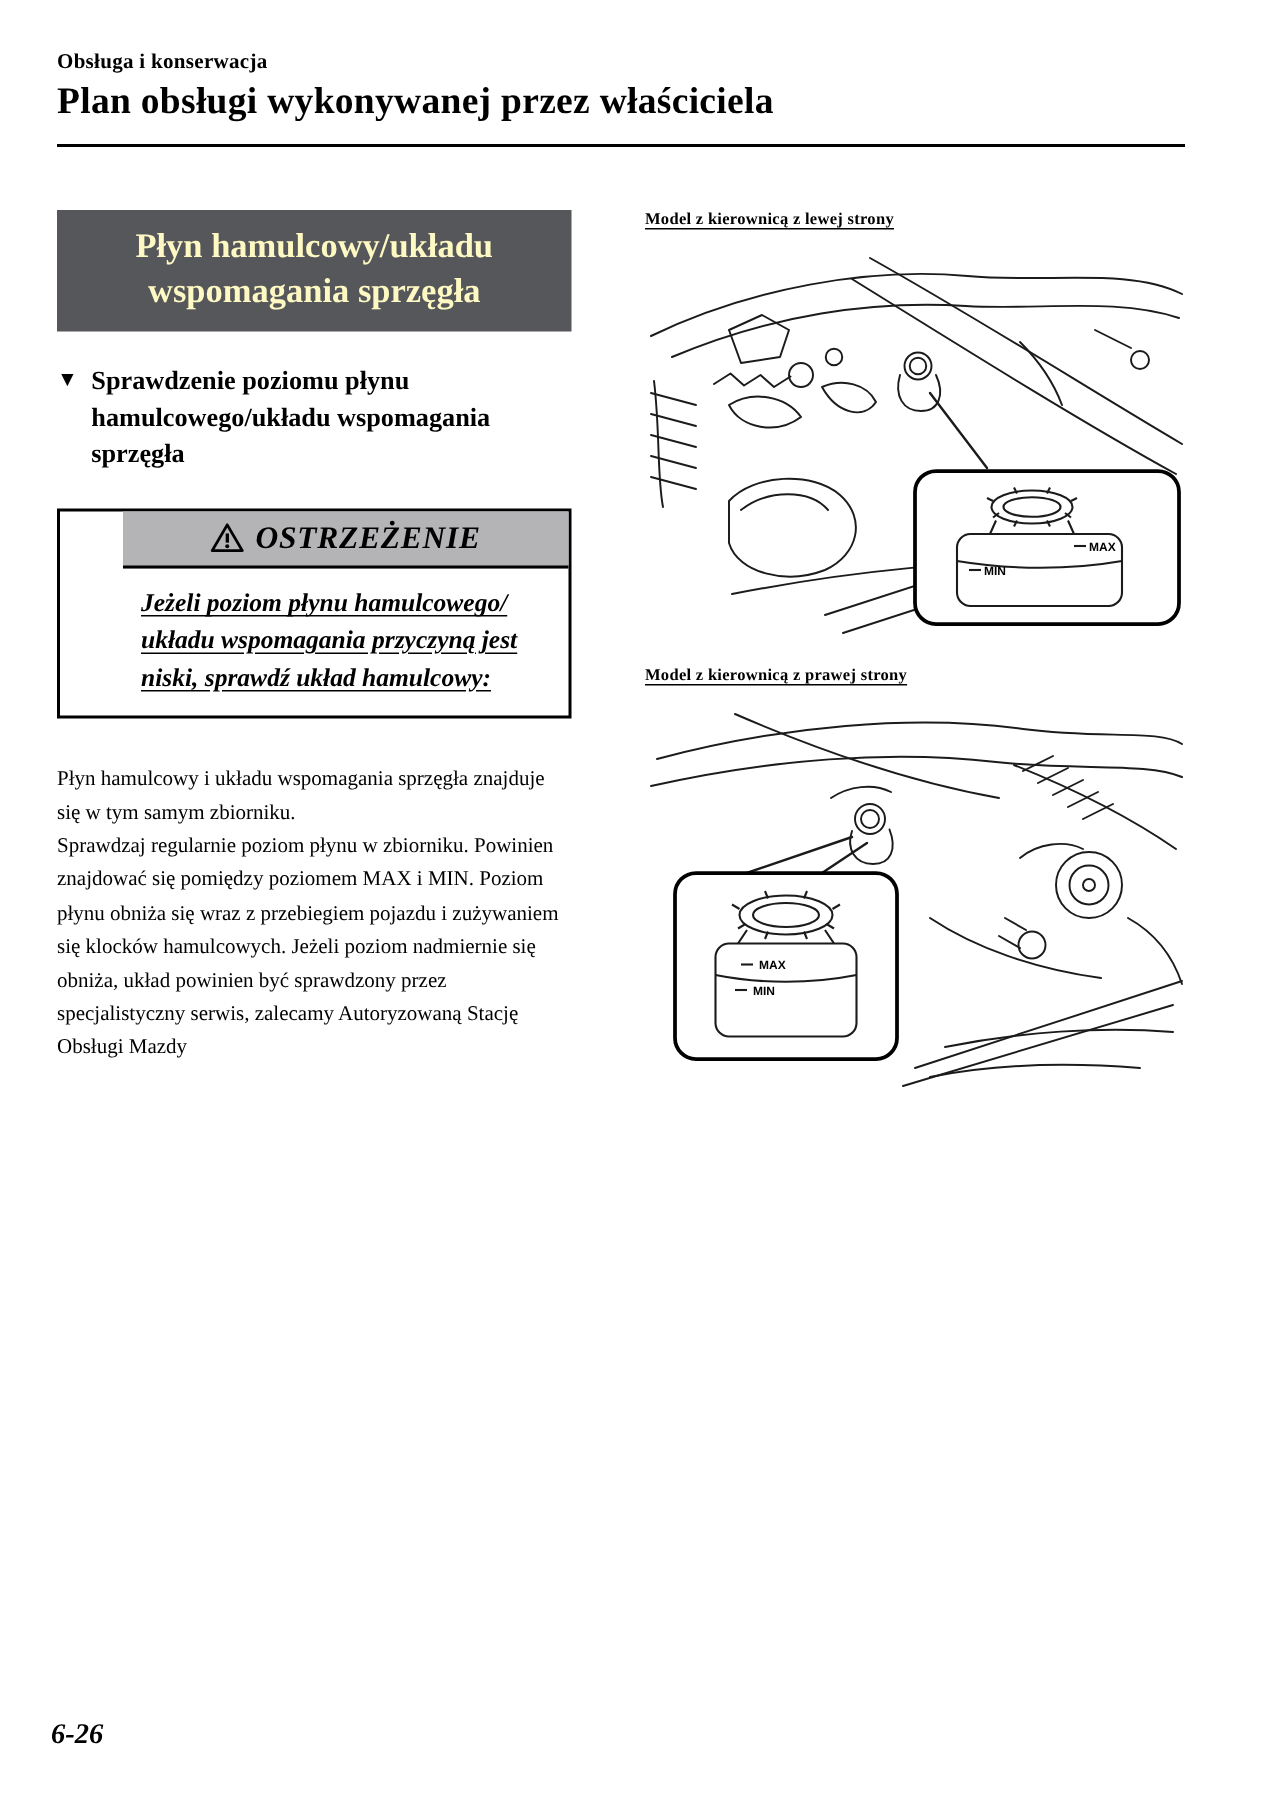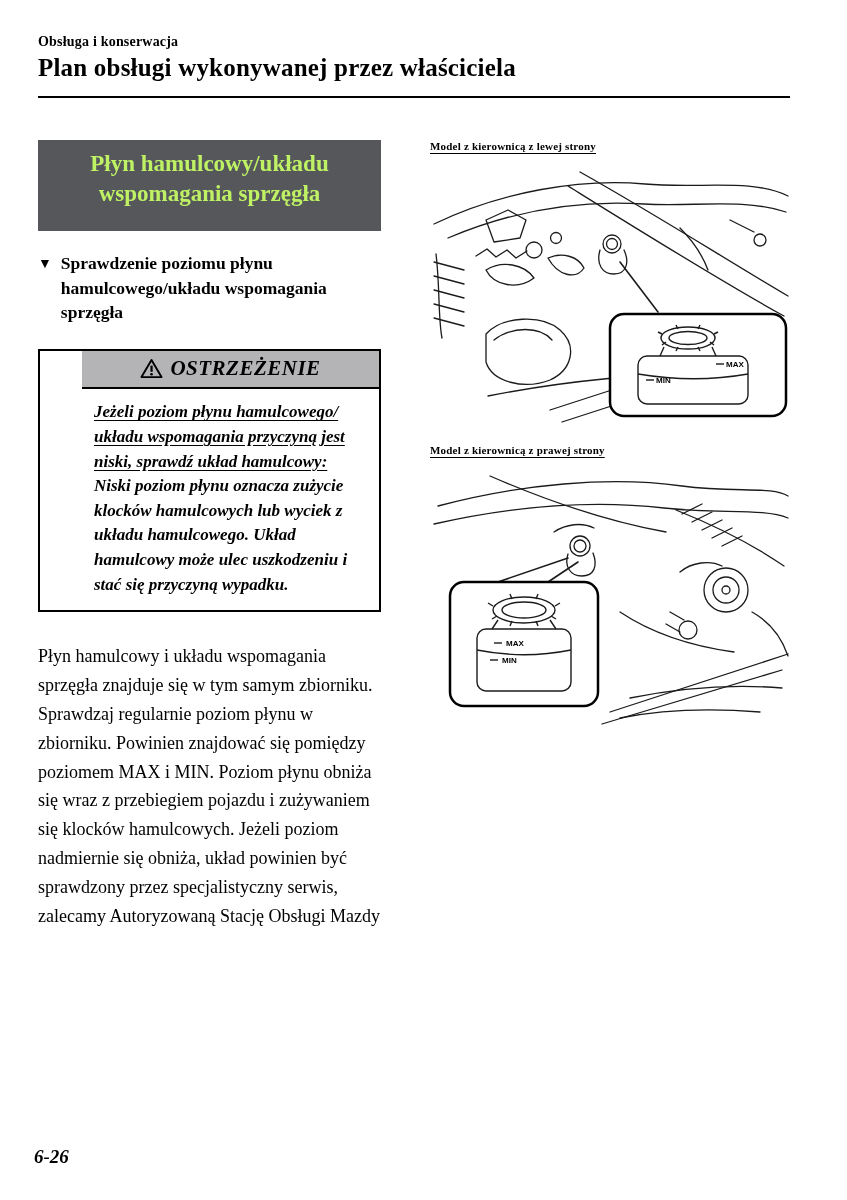--- a/index.html
+++ b/index.html
@@ -16,22 +16,22 @@
   .page-title {
     position:absolute; left:38px; top:54px;
     font-size:25px; font-weight:bold; letter-spacing:.2px;
   }
   .title-rule {
     position:absolute; left:38px; top:96px;
     width:752px; height:2px; background:#000;
   }
   .left-col { position:absolute; left:38px; top:140px; width:343px; }
   .topic-box {
-    background:#56575a; color:#bef264; text-align:center;
-    padding:9px 4px 21px; font-size:23px; font-weight:bold; line-height:1.32;
+    background:#56575a; color:#fef9c3; text-align:center;
+    padding:9px 4px 11px; font-size:23px; font-weight:bold; line-height:1.32;
   }
   .topic-box span { display:block; }
   .bullet-heading {
     display:flex; align-items:flex-start; margin-top:20px;
     font-size:17.5px; font-weight:bold; line-height:1.42;
   }
   .bullet-marker { font-size:14px; line-height:1.8; margin-right:9px; }
   .warning-box { border:2px solid #000; margin-top:24px;padding-left:42px; }
   .warning-header {
     background:#b4b4b6; border-bottom:2px solid #000;
@@ -39,21 +39,21 @@
     padding:5px 0 6px; font-size:21px; font-weight:bold; font-style:italic;
     letter-spacing:.5px;
   }
   .warn-icon { flex:0 0 auto; }
   .warning-body {
     padding:11px 12px 13px;
     font-size:17px; font-weight:bold; font-style:italic; line-height:1.45;
   }
   .warning-body .u { display:block; text-decoration:underline; text-underline-offset:3px; }
   .warning-body .wb { display:block; }
-  .body-text { margin-top:30px; font-size:18px; line-height:1.6; }
+  .body-text { margin-top:30px; font-size:14px; line-height:1.6; }
   .body-text p { margin:0; }
   .right-col { position:absolute; left:430px; top:140px; width:362px; }
   .fig-caption {
     font-size:11px; font-weight:bold; text-decoration:underline;
     text-underline-offset:3px; margin-bottom:6px; letter-spacing:.2px;
   }
   figure { margin:0 0 14px 0; }
   figure svg { display:block; }
   .page-number {
     position:absolute; left:34px; top:1146px;
@@ -85,21 +85,20 @@
       <div class="warning-header">
         <svg class="warn-icon" viewBox="0 0 24 22" width="23" height="21" aria-hidden="true">
           <path d="M12 2 L22.5 20 L1.5 20 Z" fill="none" stroke="#000" stroke-width="2" stroke-linejoin="round"></path>
           <rect x="10.9" y="8" width="2.3" height="6.4" fill="#000"></rect>
           <circle cx="12" cy="17" r="1.4" fill="#000"></circle>
         </svg>
         <span>OSTRZEŻENIE</span>
       </div>
       <div class="warning-body">
         <span class="u">Jeżeli poziom płynu hamulcowego/ układu wspomagania przyczyną jest niski, sprawdź układ hamulcowy:</span>
-        <span class="wb">Niski poziom płynu oznacza zużycie klocków hamulcowych lub wyciek z układu hamulcowego. Układ hamulcowy może ulec uszkodzeniu i stać się przyczyną wypadku.</span>
       </div>
     </div>
 
     <div class="body-text">
       <p>Płyn hamulcowy i układu wspomagania sprzęgła znajduje się w tym samym zbiorniku.</p>
       <p>Sprawdzaj regularnie poziom płynu w zbiorniku. Powinien znajdować się pomiędzy poziomem MAX i MIN. Poziom płynu obniża się wraz z przebiegiem pojazdu i zużywaniem się klocków hamulcowych. Jeżeli poziom nadmiernie się obniża, układ powinien być sprawdzony przez specjalistyczny serwis, zalecamy Autoryzowaną Stację Obsługi Mazdy</p>
     </div>
 
   </div>
 

